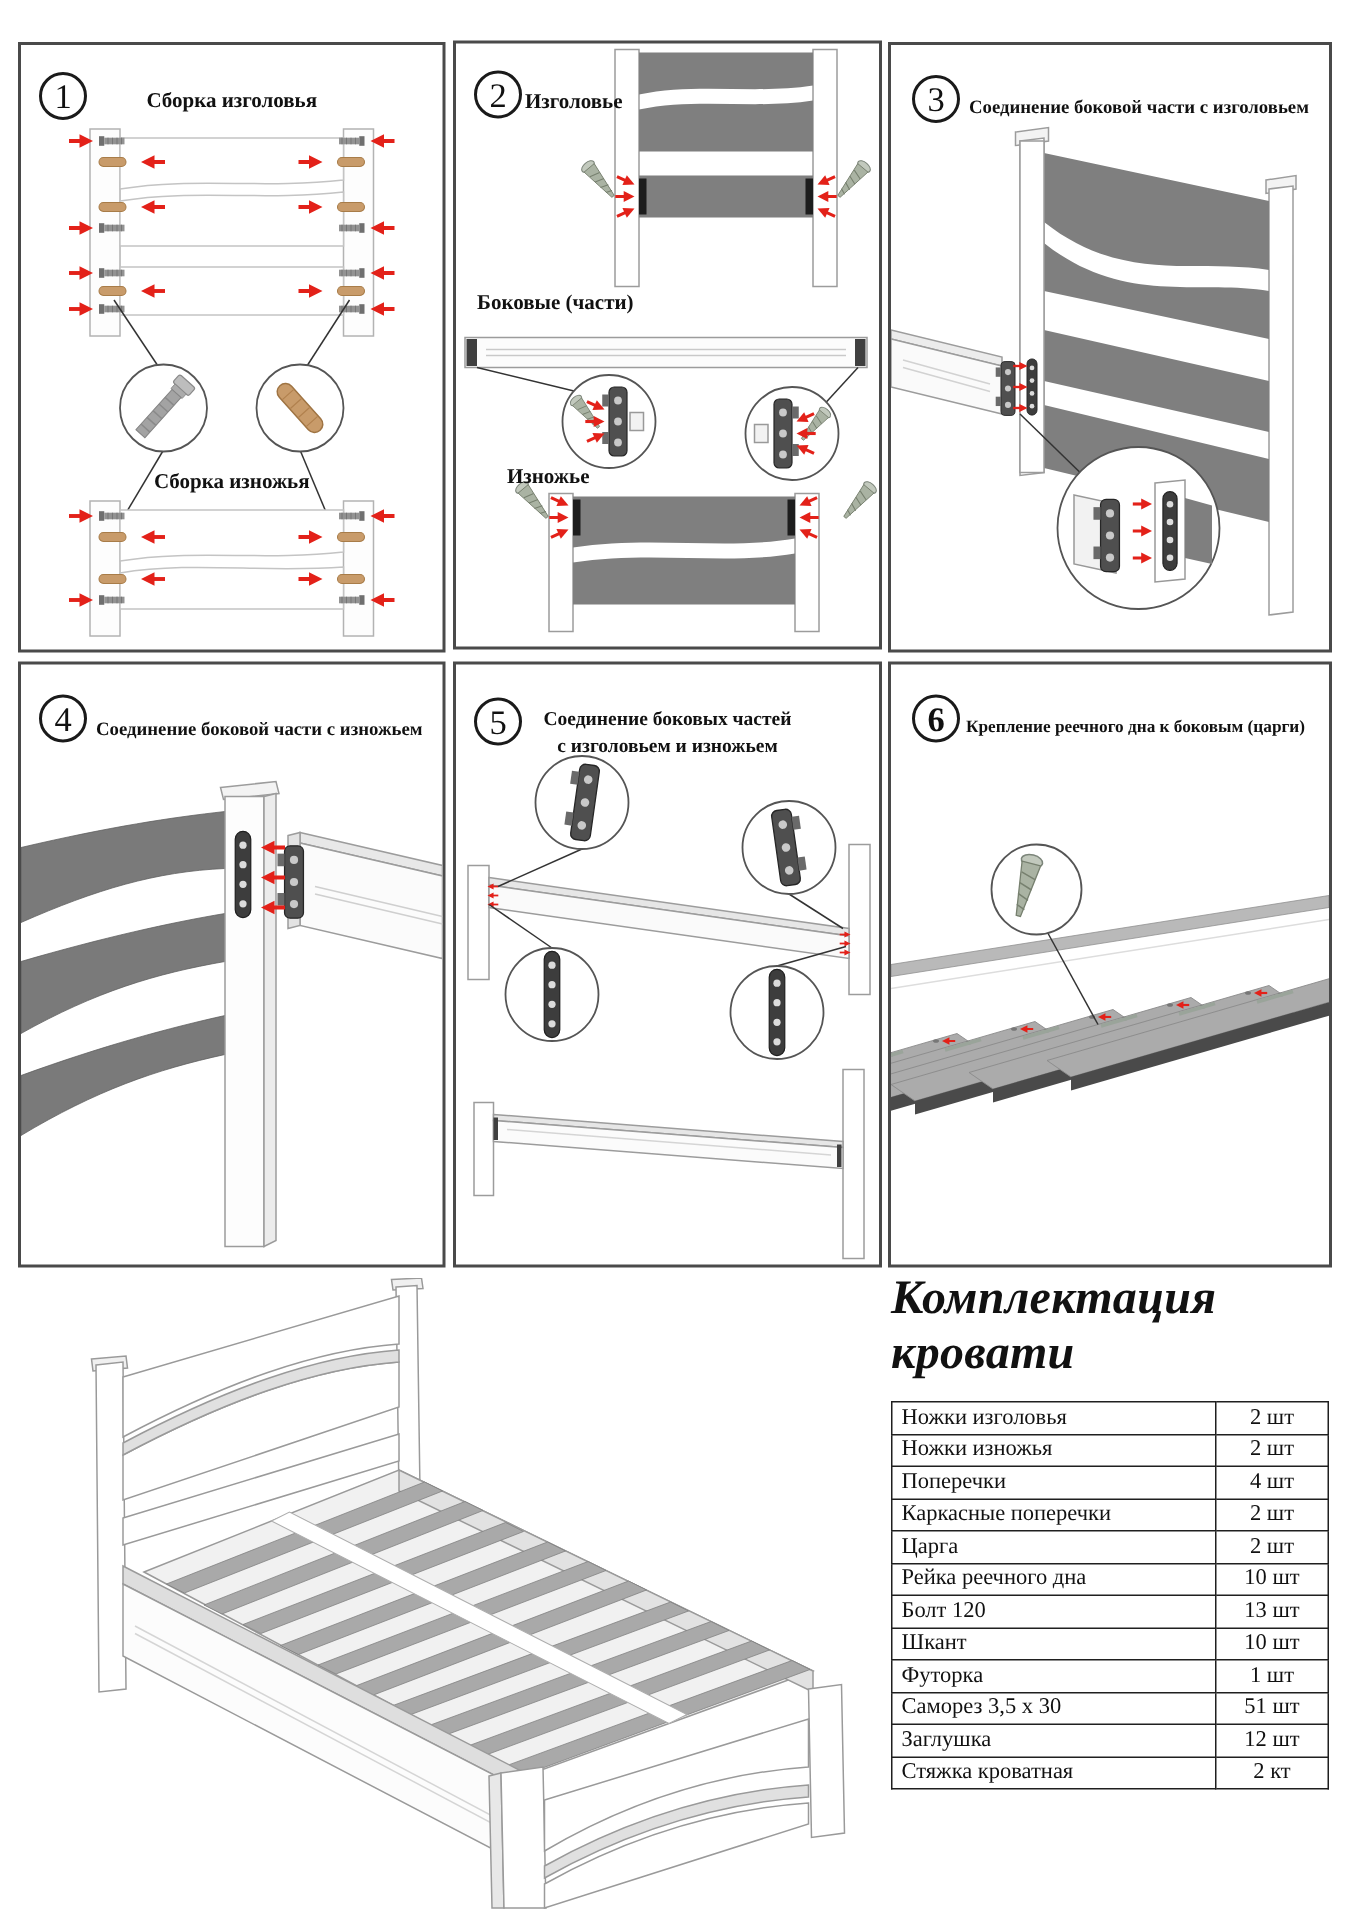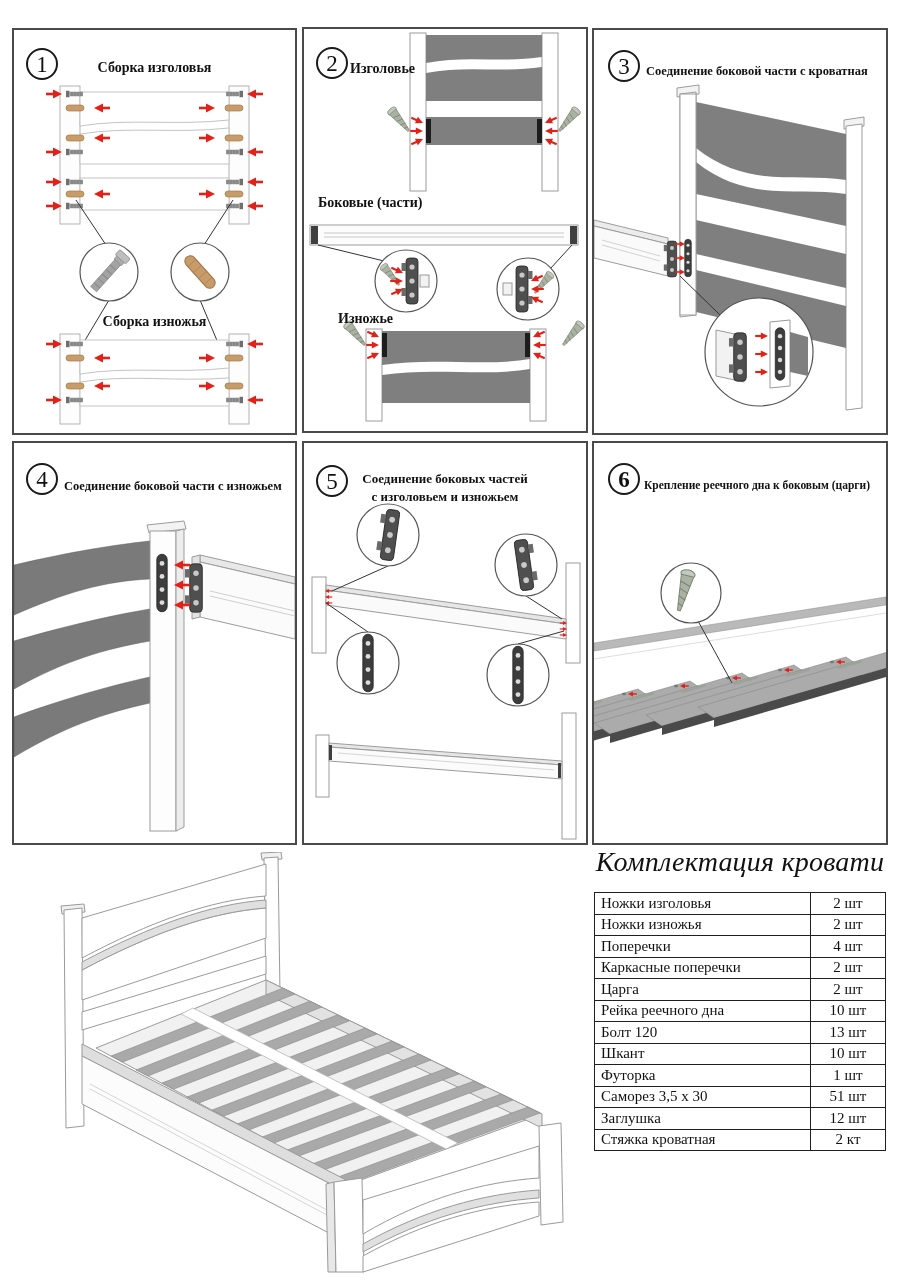--- a/index.html
+++ b/index.html
@@ -8,21 +8,21 @@
   .panel { position:absolute; background:#fff; border:2px solid #4a4a4a; box-sizing:border-box; }
   .step-num { position:absolute; width:28px; height:28px; border:2px solid #1a1a1a; border-radius:50%;
               display:flex; align-items:center; justify-content:center;
               font-size:23px; line-height:1; background:#fff; z-index:3; }
   .step-num.bold { font-weight:bold; }
   .panel-title { position:absolute; font-weight:bold; z-index:3; white-space:nowrap; }
   .inner-label { position:absolute; font-weight:bold; z-index:3; white-space:nowrap; }
   .centered { left:0; right:0; text-align:center; }
   svg.diagram { position:absolute; z-index:1; }
   .parts { position:absolute; left:594px; top:846px; width:292px; }
-  .parts-title { font-style:italic; font-weight:normal; font-size:28px; letter-spacing:0.2px;text-align:center; }
+  .parts-title { font-style:italic; font-weight:bold; font-size:32px; letter-spacing:0.2px; }
   table.parts-table { border-collapse:collapse; width:100%; margin-top:14px; }
   .parts-table td { border:1.6px solid #1f1f1f; font-size:15px; padding:1px 6px; height:18.5px; }
   .parts-table td.qty { width:70px; text-align:center; padding:1px 2px; }
 </style>
 </head>
 <body>
 
 <div class="page">
 
 <svg width="0" height="0" style="position:absolute" aria-hidden="true">
@@ -229,21 +229,21 @@
       <use href="#screwV" transform="translate(44,296) rotate(-40)"></use>
       <use href="#fanR" transform="translate(75,316)"></use>
       <use href="#screwV" transform="translate(276,296) rotate(40)"></use>
       <use href="#fanL" transform="translate(229,316)"></use>
     </g>
   </svg>
 </div>
 
 <div class="panel" style="left:592px; top:28px; width:296px; height:407px">
   <div class="step-num" style="left:14px; top:20px">3</div>
-  <div class="panel-title" style="left:52px; top:34px; font-size:12.5px">Соединение боковой части с кроватная</div>
+  <div class="panel-title" style="left:52px; top:34px; font-size:12.5px">Соединение боковой части с изголовьем</div>
   <svg class="diagram" style="left:0; top:0" width="292" height="403" viewBox="0 0 292 403">
     <g>
       <polygon points="250,90 270,87 270,96 250,99" fill="#f3f3f3" stroke="#9c9c9c"></polygon>
       <polygon points="252,96 268,94 268,378 252,380" fill="#fff" stroke="#9c9c9c"></polygon>
       <polygon points="83,58 105,55 105,64 83,67" fill="#f3f3f3" stroke="#9c9c9c"></polygon>
       <polygon points="86,64 102,62 102,285 86,287" fill="#fff" stroke="#9c9c9c"></polygon>
       <g fill="#7f7f7f">
         <path d="M102,72 L252,104 L252,150 C205,142 155,160 102,118 Z"></path>
         <path d="M102,132 C155,174 205,156 252,164 L252,196 L102,164 Z"></path>
         <path d="M102,190 L252,224 L252,258 L102,224 Z"></path>

